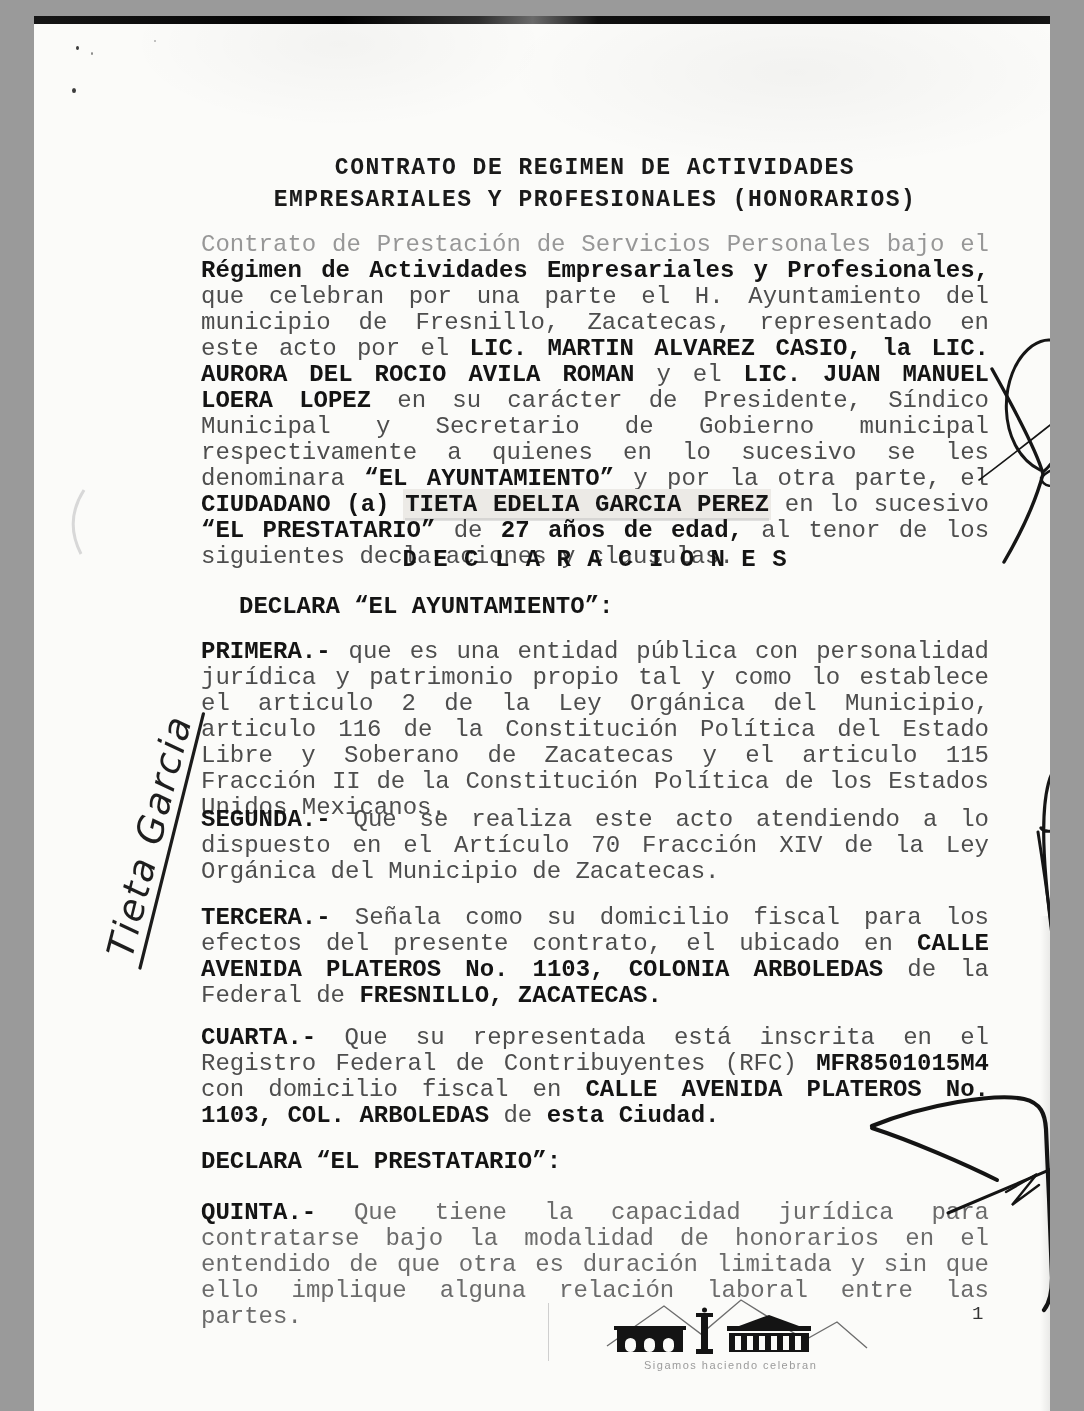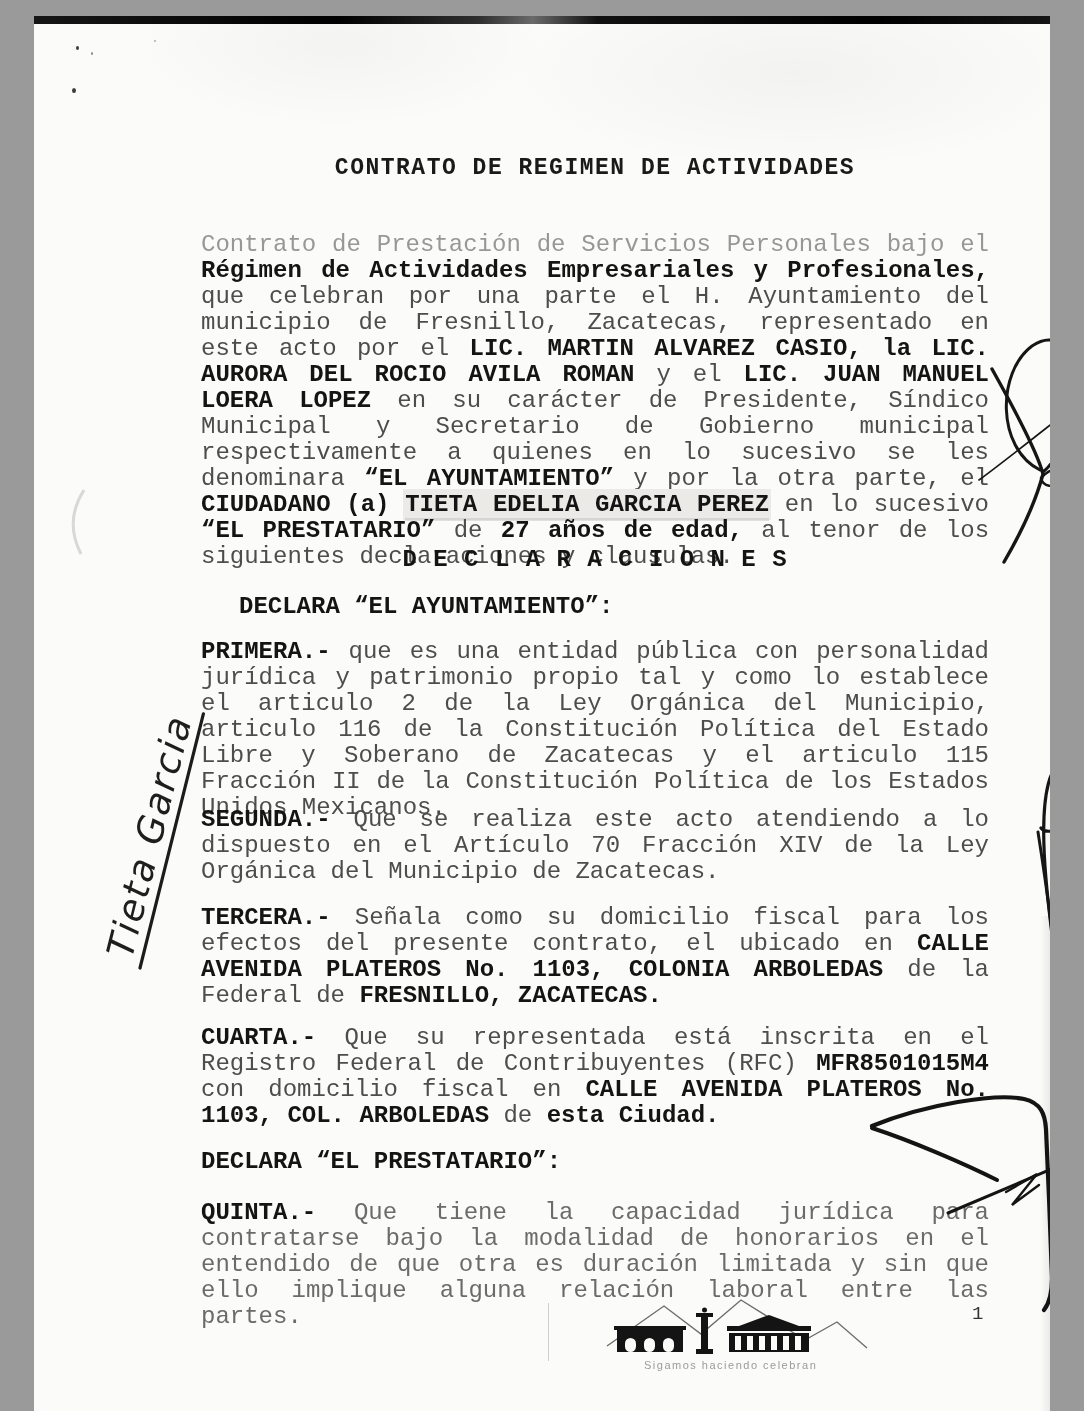--- a/index.html
+++ b/index.html
@@ -60,20 +60,21 @@
   <div class="scan-bottom"></div>
   <div class="scan-right"></div>
   <div class="speck" style="left:42px;top:30px;width:3px;height:4px;"></div>
   <div class="speck" style="left:57px;top:36px;width:2px;height:3px;opacity:.6;"></div>
   <div class="speck" style="left:38px;top:72px;width:4px;height:5px;"></div>
   <div class="speck" style="left:120px;top:24px;width:2px;height:2px;opacity:.4;"></div>
 
   <div class="column">
     <div class="doc-title">
       <div>CONTRATO DE REGIMEN DE ACTIVIDADES</div>
+      <div>EMPRESARIALES Y PROFESIONALES (HONORARIOS)</div>
     </div>
     <div id="blocks-host">
         <p class="block para" style="top: 216px;"><span class="s-f">Contrato de Prestación de Servicios Personales bajo el </span><span class="s-b">Régimen de Actividades Empresariales y Profesionales,</span><span class="s-n"> que celebran por una parte el H. Ayuntamiento del municipio de Fresnillo, Zacatecas, representado en este acto por el </span><span class="s-b">LIC. MARTIN ALVAREZ CASIO, la LIC. AURORA DEL ROCIO AVILA ROMAN</span><span class="s-n"> y el </span><span class="s-b">LIC. JUAN MANUEL LOERA LOPEZ</span><span class="s-n"> en su carácter de Presidente, Síndico Municipal y Secretario de Gobierno municipal respectivamente a quienes en lo sucesivo se les denominara </span><span class="s-b">“EL AYUNTAMIENTO”</span><span class="s-n"> y por la otra parte, el </span><span class="s-b">CIUDADANO (a) </span><span class="s-hb">TIETA EDELIA GARCIA PEREZ</span><span class="s-n"> en lo sucesivo </span><span class="s-b">“EL PRESTATARIO”</span><span class="s-n"> de </span><span class="s-b">27 años de edad,</span><span class="s-n"> al tenor de los siguientes declaraciones y clausulas.</span></p>
         <p class="block center" style="top: 531px;"><span class="s-b">D E C L A R A C I O N E S</span></p>
         <p class="block left" style="top: 578px; padding-left: 38px;"><span class="s-b">DECLARA “EL AYUNTAMIENTO”:</span></p>
         <p class="block para" style="top: 623px;"><span class="s-b">PRIMERA.- </span><span class="s-n">que es una entidad pública con personalidad jurídica y patrimonio propio tal y como lo establece el articulo 2 de la Ley Orgánica del Municipio, articulo 116 de la Constitución Política del Estado Libre y Soberano de Zacatecas y el articulo 115 Fracción II de la Constitución Política de los Estados Unidos Mexicanos.</span></p>
         <p class="block para" style="top: 791px;"><span class="s-b">SEGUNDA.- </span><span class="s-n">Que se realiza este acto atendiendo a lo dispuesto en el Artículo 70 Fracción XIV de la Ley Orgánica del Municipio de Zacatecas.</span></p>
         <p class="block para" style="top: 889px;"><span class="s-b">TERCERA.- </span><span class="s-n">Señala como su domicilio fiscal para los efectos del presente contrato, el ubicado en </span><span class="s-b">CALLE AVENIDA PLATEROS No. 1103, COLONIA ARBOLEDAS</span><span class="s-n"> de la Federal de </span><span class="s-b">FRESNILLO, ZACATECAS.</span></p>
         <p class="block para" style="top: 1009px;"><span class="s-b">CUARTA.- </span><span class="s-n">Que su representada está inscrita en el Registro Federal de Contribuyentes (RFC) </span><span class="s-b">MFR8501015M4</span><span class="s-n"> con domicilio fiscal en </span><span class="s-b">CALLE AVENIDA PLATEROS No. 1103, COL. ARBOLEDAS</span><span class="s-n"> de </span><span class="s-b">esta Ciudad.</span></p>
         <p class="block left" style="top: 1133px;"><span class="s-b">DECLARA “EL PRESTATARIO”:</span></p>

